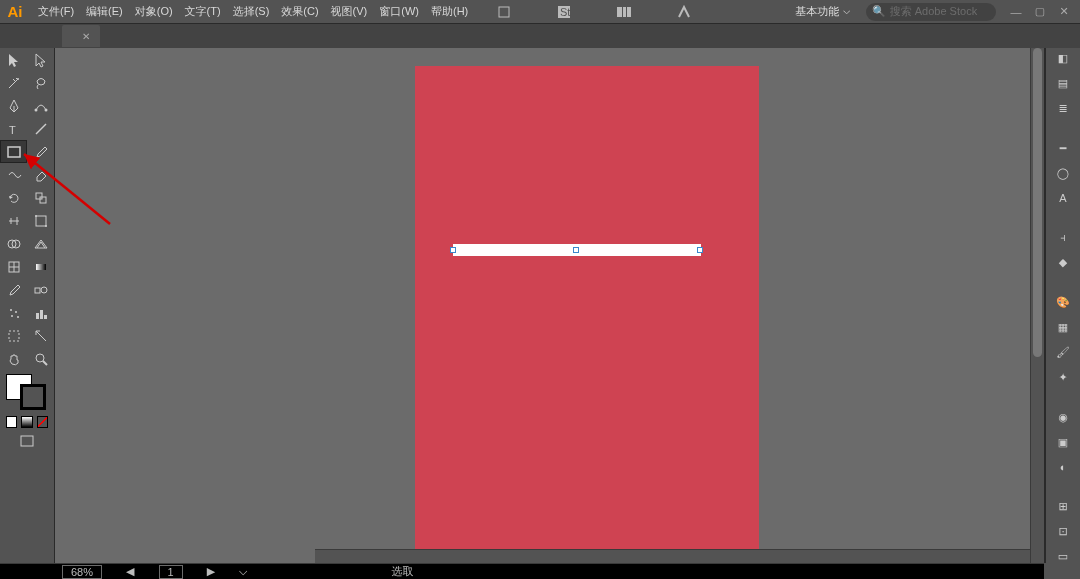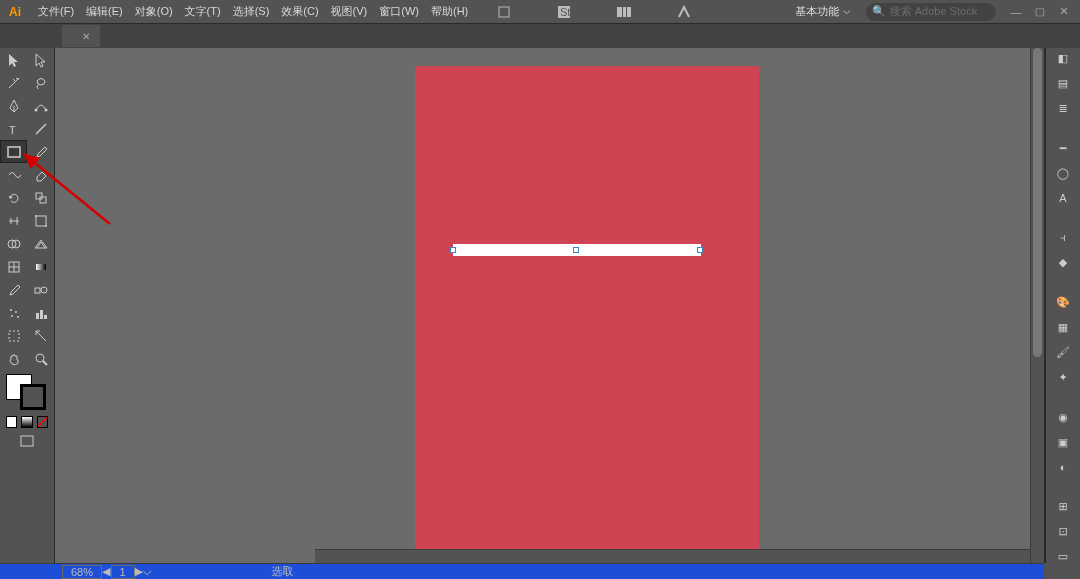--- a/index.html
+++ b/index.html
@@ -1,19 +1,19 @@
 <!DOCTYPE html>
 <html><head>
 <meta charset="utf-8">
 <style>
 * { margin: 0; padding: 0; box-sizing: border-box; font-family: "Microsoft YaHei", sans-serif; font-size: 11px; }
 body { width: 1080px; height: 579px; background: #535353; color: #c8c8c8; overflow: hidden; position: relative; }
 
 .menubar { height: 24px; background: #535353; display: flex; align-items: center; padding: 0 4px; border-bottom: 1px solid #2a2a2a; }
-.menubar .logo { width: 22px; height: 18px; display: flex; align-items: center; justify-content: center; margin-right: 6px; color: #ff9a00; font-weight: bold; font-size: 12px; }
+.menubar .logo { width: 22px; height: 18px; display: flex; align-items: center; justify-content: center; margin-right: 6px; color: #ff9a00; font-weight: bold; font-size: 15px; }
 .menubar .mitem { padding: 0 6px; height: 100%; display: flex; align-items: center; cursor: pointer; color: #d8d8d8; }
 .menubar .spacer { flex: 1; }
 .menubar .iconbtn { width: 22px; height: 18px; display:flex; align-items:center; justify-content:center; margin:0 19px; color:#bbb; }
 .menubar .workspace { padding:0 8px; display:flex; align-items:center; color:#ddd; }
 .menubar .workspace .chev { margin-left:4px; font-size:9px; }
 .menubar .search { width:130px; height:18px; background:#424242; border-radius:9px; margin:0 8px; display:flex; align-items:center; padding:0 6px; color:#888; }
 .menubar .winctrl { width:20px; height:16px; display:flex; align-items:center; justify-content:center; color:#aaa; margin:0 2px; }
 
 .tabbar { height: 24px; background: #434343; display:flex; align-items:center; padding-left:62px; }
 .tab { height: 22px; display:flex; align-items:center; padding:0 10px; background:#535353; border-radius: 2px 2px 0 0; }
@@ -44,21 +44,21 @@
 .handle.m { left:158px; top:181px; }
 .handle.r { left:282px; top:181px; }
 .scroll-v { position:absolute; right:0; top:0; bottom:0; width:14px; background:#535353; border-left:1px solid #3a3a3a; }
 .scroll-v .thumb { position:absolute; left:2px; right:2px; top:0; height:60%; background:#787878; border-radius:5px; }
 .scroll-h { position:absolute; bottom:0; height:14px; left:260px; right:14px; background:#535353; border-top:1px solid #3a3a3a; }
 
 .rightpanel { width:36px; background:#535353; border-left:2px solid #2a2a2a; display:flex; flex-direction:column; align-items:center; padding-top:4px; gap:12px; }
 .rightpanel .ricon { width:22px; height:22px; display:flex; align-items:center; justify-content:center; color:#ccc; }
 .rightpanel .gap { height:14px; }
 
-.statusbar { position:absolute; bottom:0; left:0; right:36px; height:16px; background:#1d4ed8; border-top:1px solid #3a3a3a; display:flex; align-items:center; padding-left:62px; gap:0; color:#bbb; }
+.statusbar { position:absolute; bottom:0; left:0; right:36px; height:16px; background:#000000; border-top:1px solid #3a3a3a; display:flex; align-items:center; padding-left:62px; gap:24px; color:#bbb; }
 .statusbar .dd { padding:0 8px; border:1px solid #6b6b6b; height:14px; display:flex; align-items:center; }
 
 .arrow { position:absolute; top:148px; left:18px; width:95px; height:80px; pointer-events:none; }
 
 svg { display:block; }
 </style>
 </head>
 <body>
 
 <div class="menubar">

